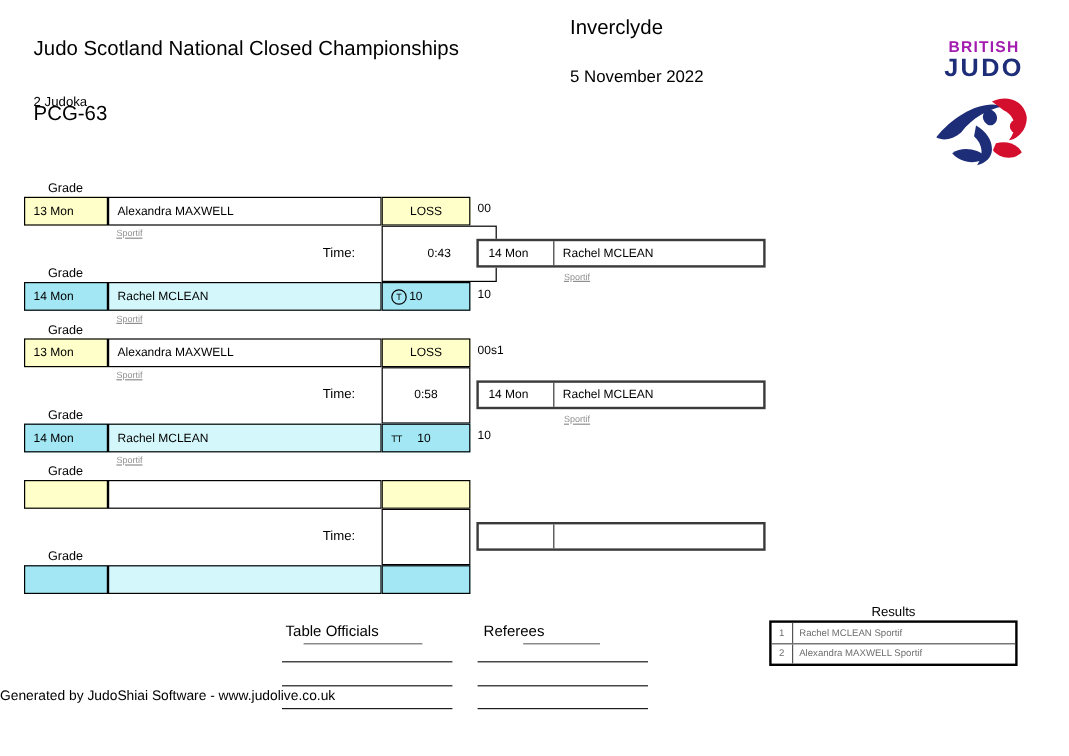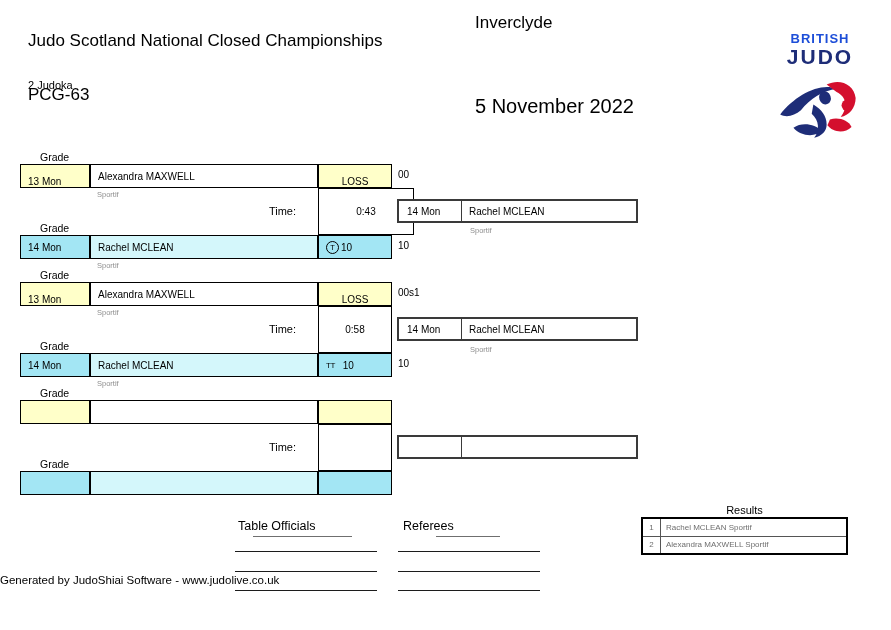--- a/index.html
+++ b/index.html
@@ -4,46 +4,46 @@
 <style>
   html,body{margin:0;padding:0;background:#fff;}
   .page{position:relative;width:891px;height:630px;background:#ffffff;
         font-family:"Liberation Sans",sans-serif;color:#000;overflow:hidden;}
   .abs{position:absolute;}
   
   .title-line1{left:28px;top:31px;font-size:17px;}
   .title-line2{left:28px;top:55px;font-size:17px;margin-top:30px;}
   .judoka-count{left:28px;top:79px;font-size:11px;}
   .venue{left:475px;top:13px;font-size:17px;}
-  .date{left:475px;top:55px;font-size:20px;margin-top:40px;}
+  .date{left:475px;top:55px;font-size:14px;}
   
   .logo{left:776px;top:32px;width:88px;text-align:center;line-height:1;}
-  .logo .l1{font-size:13px;font-weight:bold;color:#1d4ed8;letter-spacing:1px;}
+  .logo .l1{font-size:13px;font-weight:bold;color:#a21caf;letter-spacing:1px;}
   .logo .l2{font-size:21px;font-weight:bold;color:#1e2d78;letter-spacing:2px;margin-top:1px;}
   .logo svg{margin-top:6px;}
   
   .box{position:absolute;box-sizing:border-box;border:1.5px solid #000;
        display:flex;align-items:center;font-size:10px;background:#fff;}
   .pad{padding-left:7px;}
   .center{justify-content:center;}
-  .yellow{background:#ffffc9;align-items:flex-end;}
+  .yellow{background:#ffffc9;}
   .cyanD{background:#a3e6f4;}
   .cyanL{background:#d4f7fb;}
   .grade-label{font-size:10.5px;}
-  .club{font-size:7.5px;color:#8f8f8f;}
+  .club{font-size:7.5px;color:#8f8f8f;text-decoration:underline;}
   .scoreout{font-size:10px;}
   .time-label{font-size:11px;width:60px;text-align:right;}
   .winner{position:absolute;box-sizing:border-box;border:2px solid #3a3a3a;display:flex;
           font-size:10px;background:#fff;width:241px;height:24px;}
   .wgrade{width:63px;border-right:1.5px solid #3a3a3a;display:flex;align-items:center;
           padding-left:8px;box-sizing:border-box;}
   .wname{flex:1;display:flex;align-items:center;padding-left:7px;}
   .sym-circle{display:inline-flex;width:11px;height:11px;border:1px solid #000;border-radius:50%;
               align-items:center;justify-content:center;font-size:7.5px;margin-right:2px;flex:0 0 auto;}
-  .sym-plain{font-size:8px;letter-spacing:-0.5px;margin-right:8px;}
+  .sym-plain{font-size:8px;letter-spacing:-0.5px;margin-right:13px;}
   
   .section-heading{font-size:12.5px;width:120px;}
   .head-line{position:absolute;border-top:1.5px solid #6f6f6f;height:0;}
   .sig-line{position:absolute;border-top:1.5px solid #1c1c1c;height:0;}
   
   .results-title{left:641px;top:504px;width:207px;text-align:center;font-size:11px;}
   .results-box{left:641px;top:517px;width:207px;height:38px;border:2px solid #000;
                box-sizing:border-box;display:flex;flex-direction:column;}
   .results-row{flex:1;display:flex;align-items:center;font-size:8px;color:#6e6e6e;}
   .results-row + .results-row{border-top:1px solid #555;}

